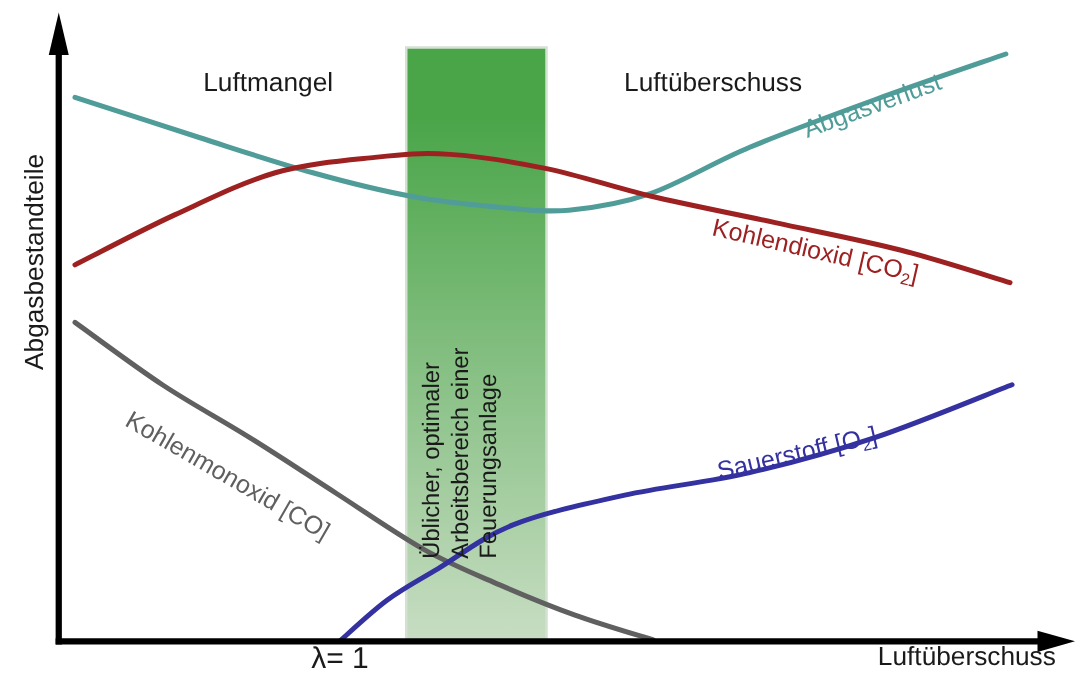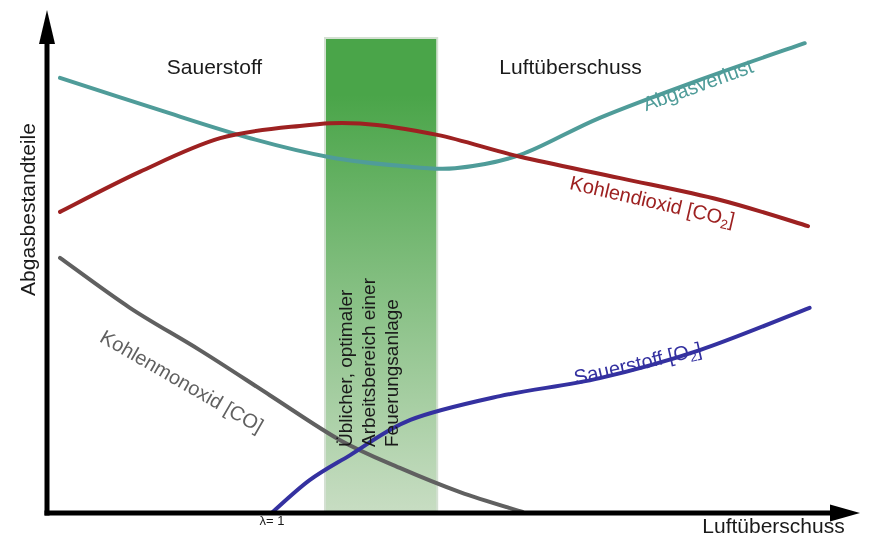--- a/index.html
+++ b/index.html
@@ -22,21 +22,21 @@
   .curve-lbl{font-size:20px;}
   .rot{transform-origin:50% 50%;}
   .sub{font-size:13px;vertical-align:-4px;}
   #y-axis-label{left:-82px;top:198px;width:220px;transform:rotate(-90deg);}
   #label-luftmangel{left:152px;top:55px;width:125px;}
   #label-luftueberschuss-top{left:488px;top:55px;width:165px;}
   #label-abgasverlust{left:628px;top:74px;width:140px;color:#4f9c99;transform:rotate(-20deg);}
   #label-kohlendioxid{left:552px;top:190px;width:200px;color:#9d2121;transform:rotate(13deg);}
   #label-kohlenmonoxid{left:77px;top:370px;width:210px;color:#606060;transform:rotate(30deg);}
   #label-sauerstoff{left:563px;top:352px;width:150px;color:#3431a0;transform:rotate(-13deg);}
-  #label-lambda{left:241px;top:514px;width:60px;font-size:13px;}
+  #label-lambda{left:241px;top:514px;width:60px;font-size:24px;}
   #label-x-axis{left:696px;top:514px;width:155px;}
   #band-label{
     left:228px;top:273px;width:280px;height:68px;
     transform:rotate(-90deg);
     font-size:19px;line-height:23px;
     text-align:left;white-space:nowrap;
   }
   #band-label span{display:block;}
 </style>
 </head>
@@ -63,21 +63,21 @@
     <g>
       <line x1="47" y1="515.5" x2="47" y2="42" stroke="#000" stroke-width="5"></line>
       <polygon points="39,44 47,10 55,44" fill="#000"></polygon>
       <line x1="44.5" y1="513" x2="832" y2="513" stroke="#000" stroke-width="5"></line>
       <polygon points="830,504.5 860,513 830,521.5" fill="#000"></polygon>
     </g>
   </svg>
 
   <div class="lbl rot" id="y-axis-label">Abgasbestandteile</div>
 
-  <div class="lbl" id="label-luftmangel">Sauerstoff</div>
+  <div class="lbl" id="label-luftmangel">Luftmangel</div>
   <div class="lbl" id="label-luftueberschuss-top">Luftüberschuss</div>
 
   <div class="lbl curve-lbl" id="label-abgasverlust">
     <span>Abgasverlust</span></div>
 
   <div class="lbl curve-lbl" id="label-kohlendioxid">
     <span>Kohlendioxid [CO</span><span class="sub">2</span><span>]</span></div>
 
   <div class="lbl curve-lbl" id="label-kohlenmonoxid">
     <span>Kohlenmonoxid [CO]</span></div>

